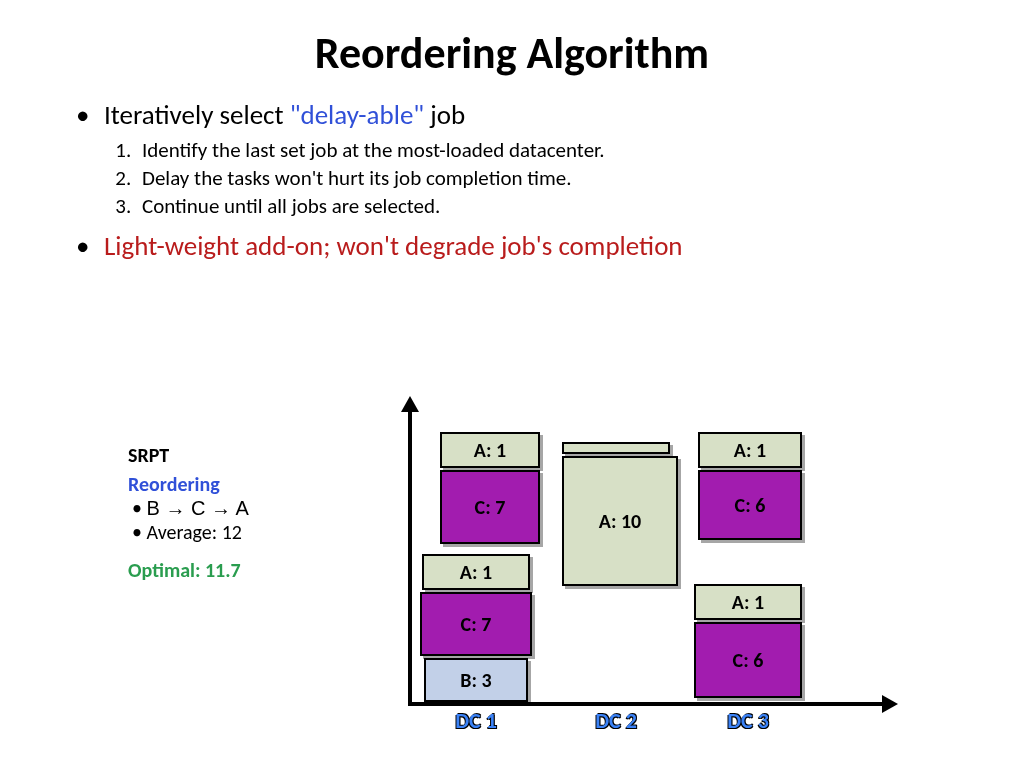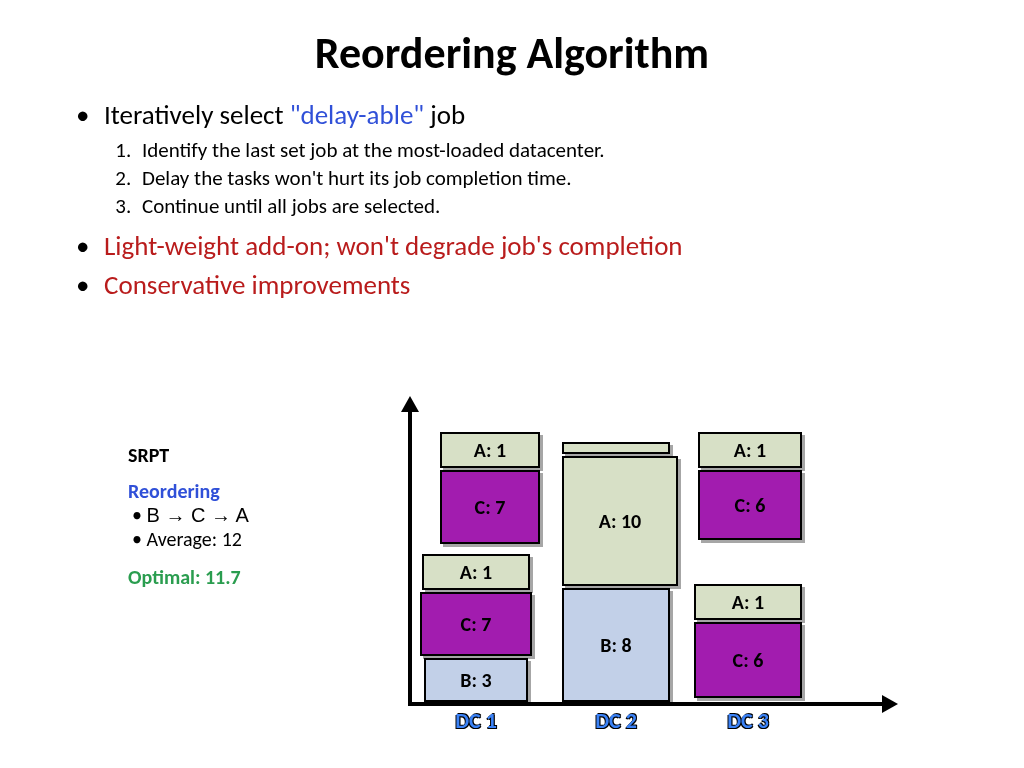--- a/index.html
+++ b/index.html
@@ -55,21 +55,21 @@
     position: absolute;
     left: 0;
   }
   .left-notes {
     position: absolute;
     left: 128px;
     top: 443px;
     font-size: 20px;
   }
   .left-notes .heading-srpt { font-weight: bold; color: #000; }
-  .left-notes .heading-reorder { font-weight: bold; color: #3050d8; margin-top: 12px; }
+  .left-notes .heading-reorder { font-weight: bold; color: #3050d8; margin-top: 5px; }
   .left-notes ul { list-style: none; margin-left: 4px; }
   .left-notes ul li::before { content: "• "; }
   .optimal {
     color: #2a9d4f;
     font-weight: bold;
     font-size: 20px;
     margin-top: 14px;
   }
   .arrow-glyph { font-family: Arial; }
   
@@ -152,21 +152,20 @@
 <div class="content">
   <div class="bullet-main">
     <span>Iteratively select </span><span class="delayable">"delay-able"</span><span> job</span>
   </div>
   <ol class="sub-list">
     <li>Identify the last set job at the most-loaded datacenter.</li>
     <li>Delay the tasks won't hurt its job completion time.</li>
     <li>Continue until all jobs are selected.</li>
   </ol>
   <div class="bullet-blue">Light-weight add-on; won't degrade job's completion</div>
-  <div class="bullet-blue">Conservative improvements</div>
 </div>
 
 <div class="left-notes">
   <div class="heading-srpt">SRPT</div>
   <div class="heading-reorder">Reordering</div>
   <ul>
     <li><span class="arrow-glyph">B → C → A</span></li>
     <li>Average: 12</li>
   </ul>
   <div class="optimal">Optimal: 11.7</div>
@@ -177,21 +176,20 @@
   <div class="y-axis-arrow"></div>
   <div class="x-axis-line"></div>
   <div class="x-axis-arrow"></div>
 
   <div class="bar-block col-blue" style="left:32px; bottom:24px; width:104px; height:44px;">B: 3</div>
   <div class="bar-block col-yellow" style="left:28px; bottom:70px; width:112px; height:64px;">C: 7</div>
   <div class="bar-block col-a-label" style="left:30px; bottom:136px; width:108px;">A: 1</div>
   <div class="bar-block col-yellow" style="left:48px; bottom:182px; width:100px; height:74px;">C: 7</div>
   <div class="bar-block col-a-label" style="left:48px; bottom:258px; width:100px;">A: 1</div>
 
-  <div class="bar-block col-blue" style="left:170px; bottom:24px; width:108px; height:114px;">B: 8</div>
   <div class="bar-block col-green" style="left:170px; bottom:140px; width:116px; height:130px;">A: 10</div>
   <div class="bar-block col-a-label" style="left:170px; bottom:272px; width:108px; height:12px; font-size:0;"></div>
 
   <div class="bar-block col-yellow" style="left:302px; bottom:28px; width:108px; height:76px;">C: 6</div>
   <div class="bar-block col-a-label" style="left:302px; bottom:106px; width:108px;">A: 1</div>
   <div class="bar-block col-yellow" style="left:306px; bottom:186px; width:104px; height:70px;">C: 6</div>
   <div class="bar-block col-a-label" style="left:306px; bottom:258px; width:104px;">A: 1</div>
 
   <div class="dc-label" style="left:44px;">DC 1</div>
   <div class="dc-label" style="left:184px;">DC 2</div>

